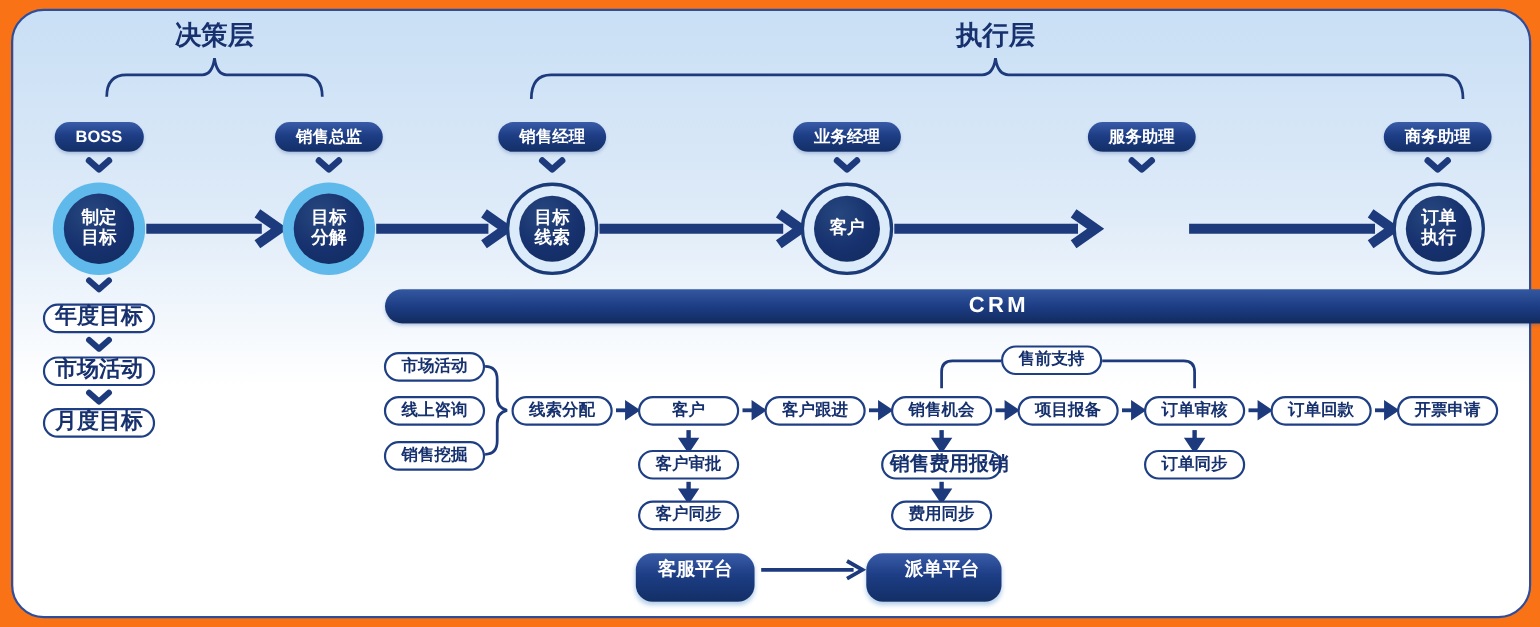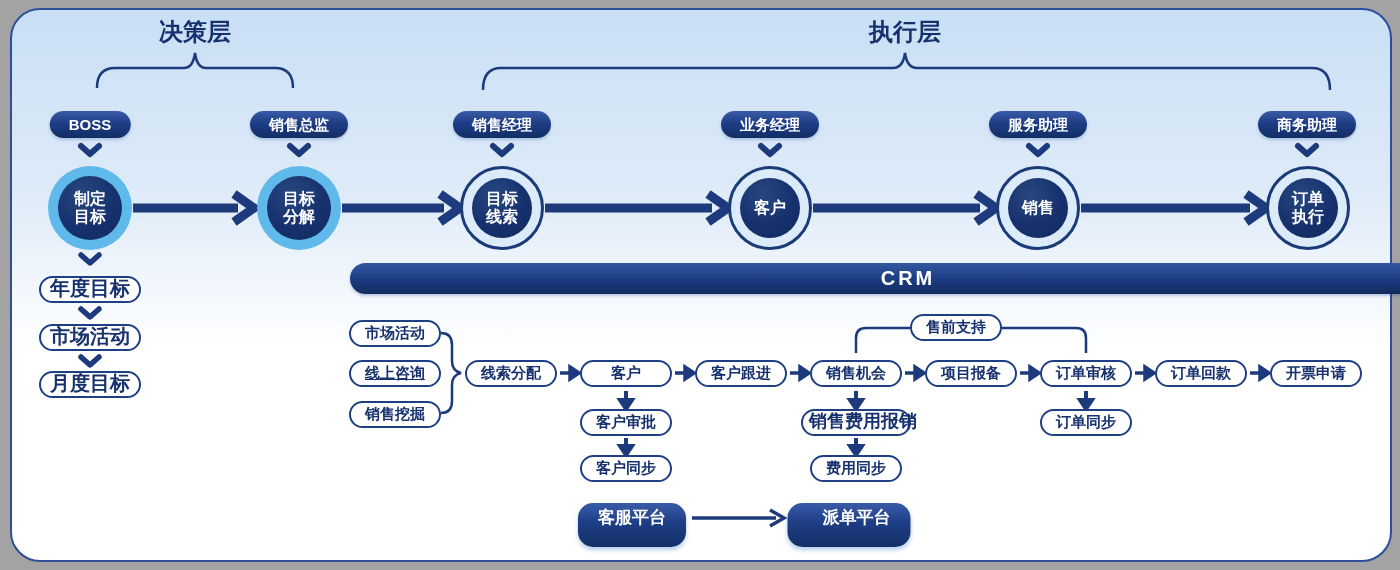--- a/index.html
+++ b/index.html
@@ -1,17 +1,17 @@
 <!DOCTYPE html>
 <html><head>
 <meta charset="utf-8">
 <style>
   html,body{margin:0;padding:0;background:#fff;}
   .canvas{position:relative;width:1400px;height:570px;overflow:hidden;
-          font-family:"Liberation Sans",sans-serif;background:#a3a3a3;}
+          font-family:"Liberation Sans",sans-serif;background:#f97316;}
   .frame{position:absolute;left:10px;top:8px;width:1382px;height:554px;box-sizing:border-box;
          border:2px solid #2e4d9b;border-radius:30px;
          background:linear-gradient(180deg,#c9dff5 0%,#ddeaf8 32%,#ffffff 62%,#ffffff 100%);}
   svg.connectors{position:absolute;left:0;top:0;pointer-events:none;}
 
   .layer-title{position:absolute;transform:translateX(-50%);font-size:24px;font-weight:bold;
                color:#16316e;white-space:nowrap;}
 
   .role-pill{position:absolute;transform:translateX(-50%);height:27px;line-height:27px;
              padding:0 19px;border-radius:14px;color:#fff;font-size:15px;font-weight:bold;
@@ -156,38 +156,35 @@
     <div class="inner">目标
 分解</div>
     </div>
   <div class="stage execution" style="left:502px;top:208px;">
     <div class="inner">目标
 线索</div>
     </div>
   <div class="stage execution" style="left:770px;top:208px;">
     <div class="inner">客户</div>
     </div>
-  <div class="stage execution" style="left:1038px;top:208px;">
-    <div class="inner">销售</div>
-    </div>
   <div class="stage execution" style="left:1308px;top:208px;">
     <div class="inner">订单
 执行</div>
     </div>
 
   <div class="opill goal" style="left:90px;top:276px;">年度目标</div>
   <div class="opill goal" style="left:90px;top:324px;">市场活动</div>
   <div class="opill goal" style="left:90px;top:371px;">月度目标</div>
 
   <div class="crm-bar">
     <span class="crm-text">CRM</span>
   </div>
 
   <div class="opill flow" style="left:395px;top:320px;">市场活动</div>
-  <div class="opill flow" style="left:395px;top:360px;text-decoration:underline;">线上咨询</div>
+  <div class="opill flow" style="left:395px;top:360px;">线上咨询</div>
   <div class="opill flow" style="left:395px;top:401px;">销售挖掘</div>
 
   <div class="opill flow" style="left:511px;top:360px;">线索分配</div>
   <div class="opill flow" style="left:626px;top:360px;">客户</div>
   <div class="opill flow" style="left:741px;top:360px;">客户跟进</div>
   <div class="opill flow" style="left:856px;top:360px;">销售机会</div>
   <div class="opill flow" style="left:971px;top:360px;">项目报备</div>
   <div class="opill flow" style="left:1086px;top:360px;">订单审核</div>
   <div class="opill flow" style="left:1201px;top:360px;">订单回款</div>
   <div class="opill flow" style="left:1316px;top:360px;">开票申请</div>

